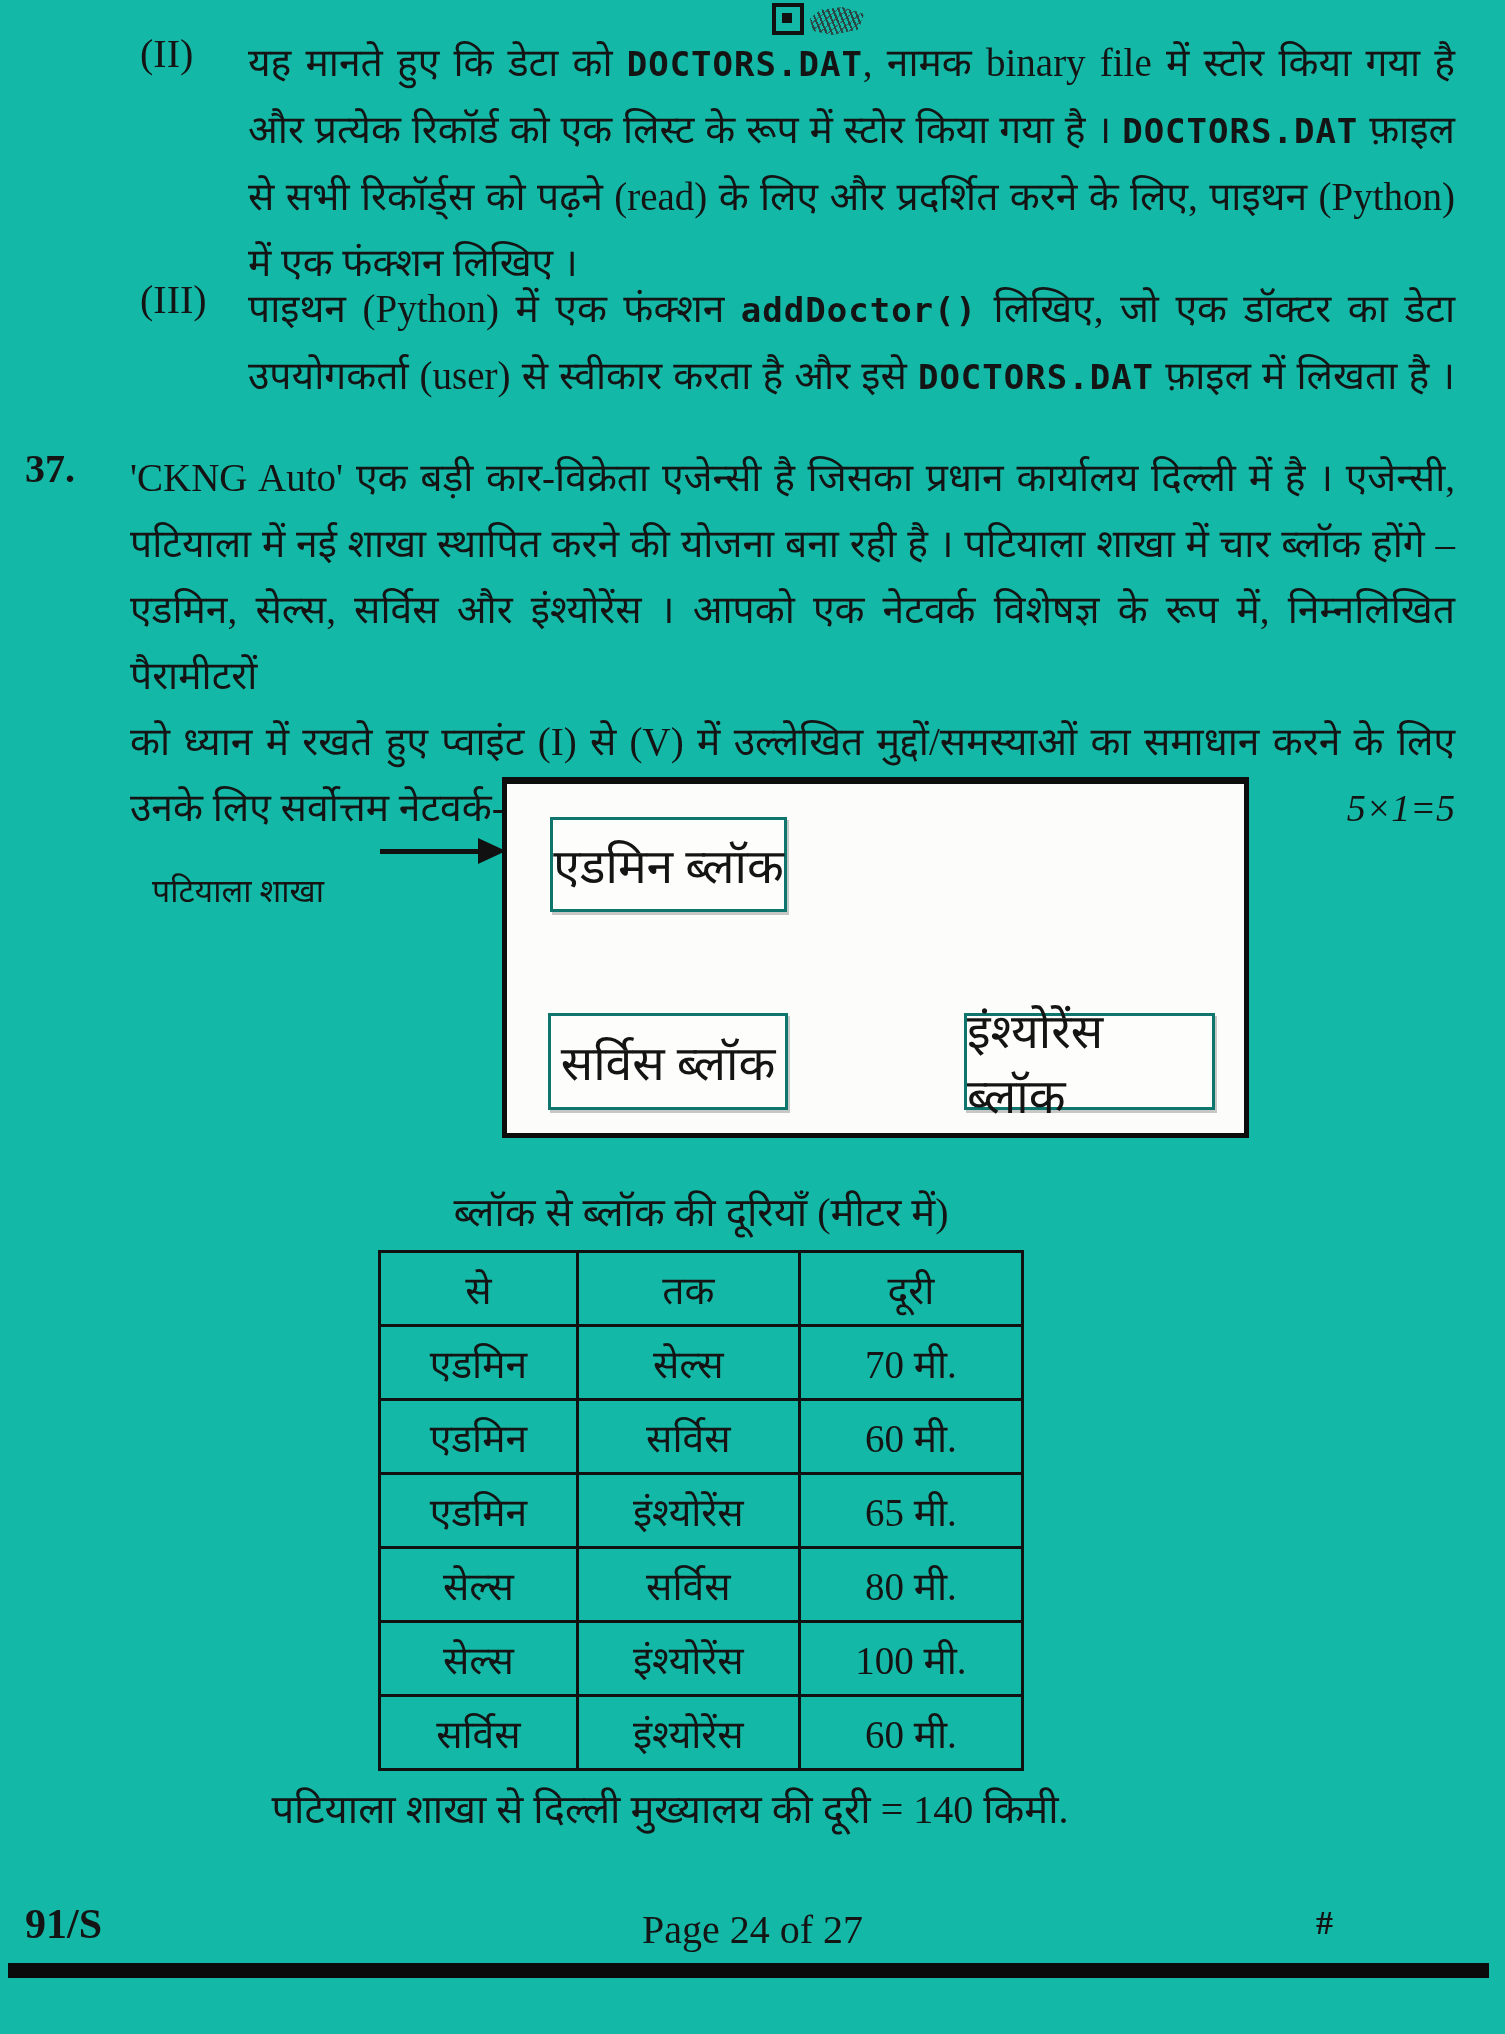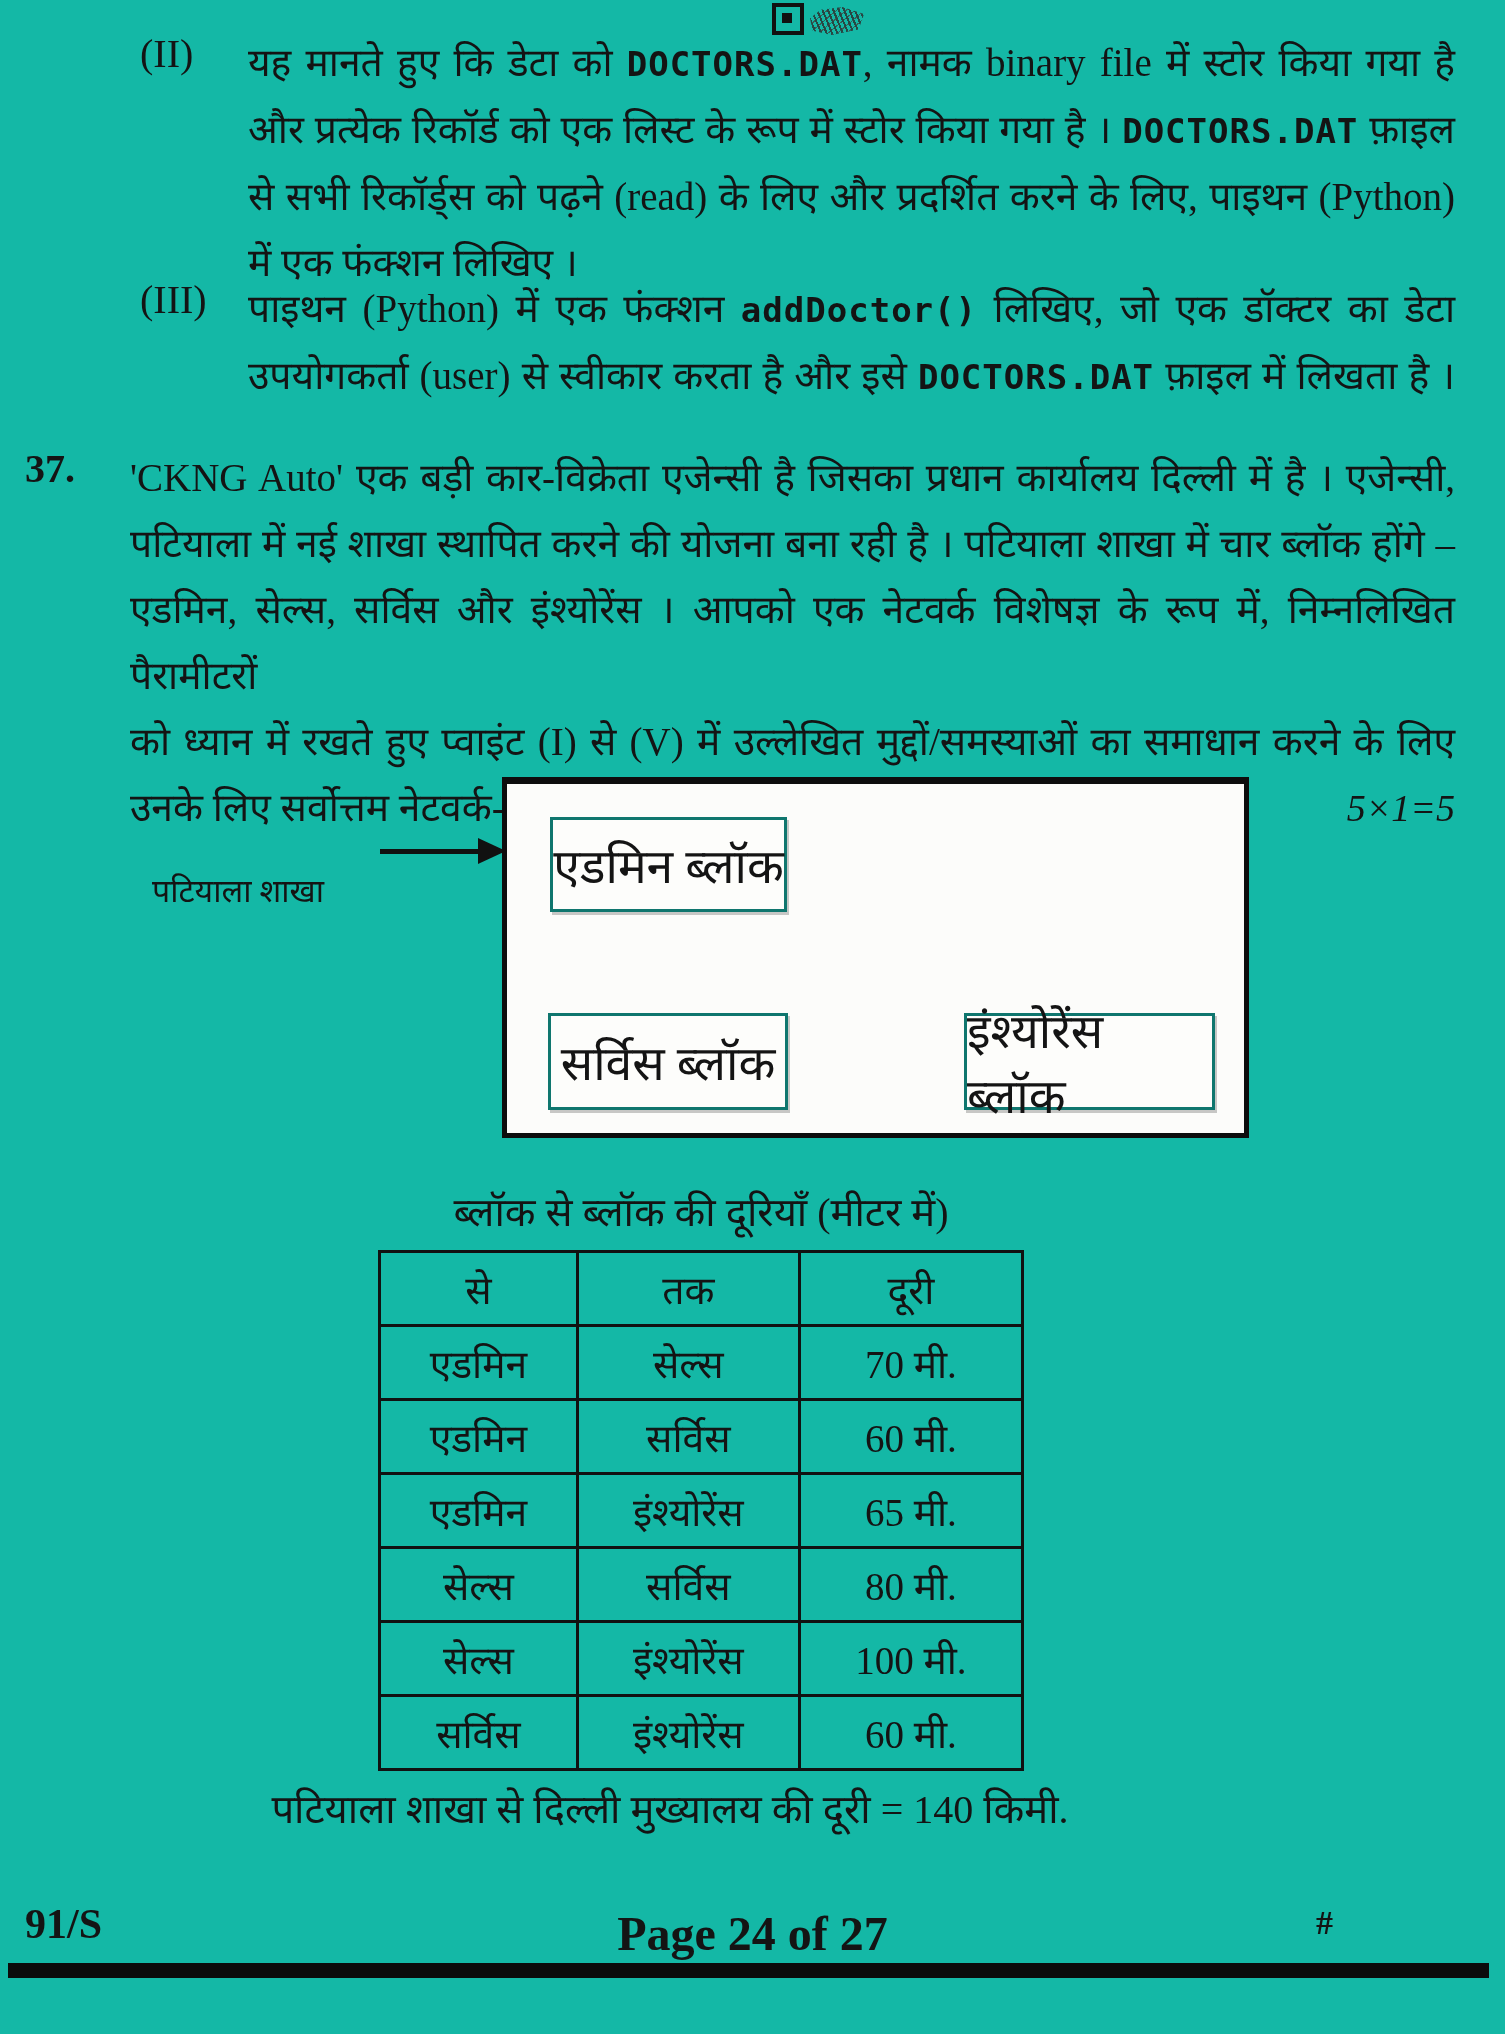--- a/index.html
+++ b/index.html
@@ -36,21 +36,21 @@
   .blk-service{left:41px;top:229px;width:240px;height:97px;}
   .blk-insurance{left:457px;top:229px;width:251px;height:97px;}
   
   .tbl-title{position:absolute;left:378px;top:1183px;width:646px;text-align:center;font-size:40px;}
   table.dist{position:absolute;left:378px;top:1250px;width:646px;border-collapse:collapse;}
   table.dist th,table.dist td{border:3px solid #111;height:71px;text-align:center;vertical-align:middle;
         font-size:39px;font-weight:400;padding:0 4px;}
   .note{position:absolute;left:250px;top:1780px;width:840px;text-align:center;font-size:40px;}
   
   .foot-left{position:absolute;left:25px;top:1900px;font-size:42px;font-weight:700;}
-  .foot-center{position:absolute;left:0;right:0;top:1906px;text-align:center;font-size:48px;font-weight:700;}
+  .foot-center{position:absolute;left:0;right:0;top:1906px;text-align:center;font-size:40px;font-weight:400;}
   .foot-right{position:absolute;left:1316px;top:1904px;font-size:34px;font-weight:700;}
   .bottom-rule{position:absolute;left:8px;top:1963px;width:1481px;height:15px;background:#0b0b0b;}
 </style>
 </head>
 <body>
 
 <div class="page">
 
   <div class="mark">
     <span class="mark-square"></span>

